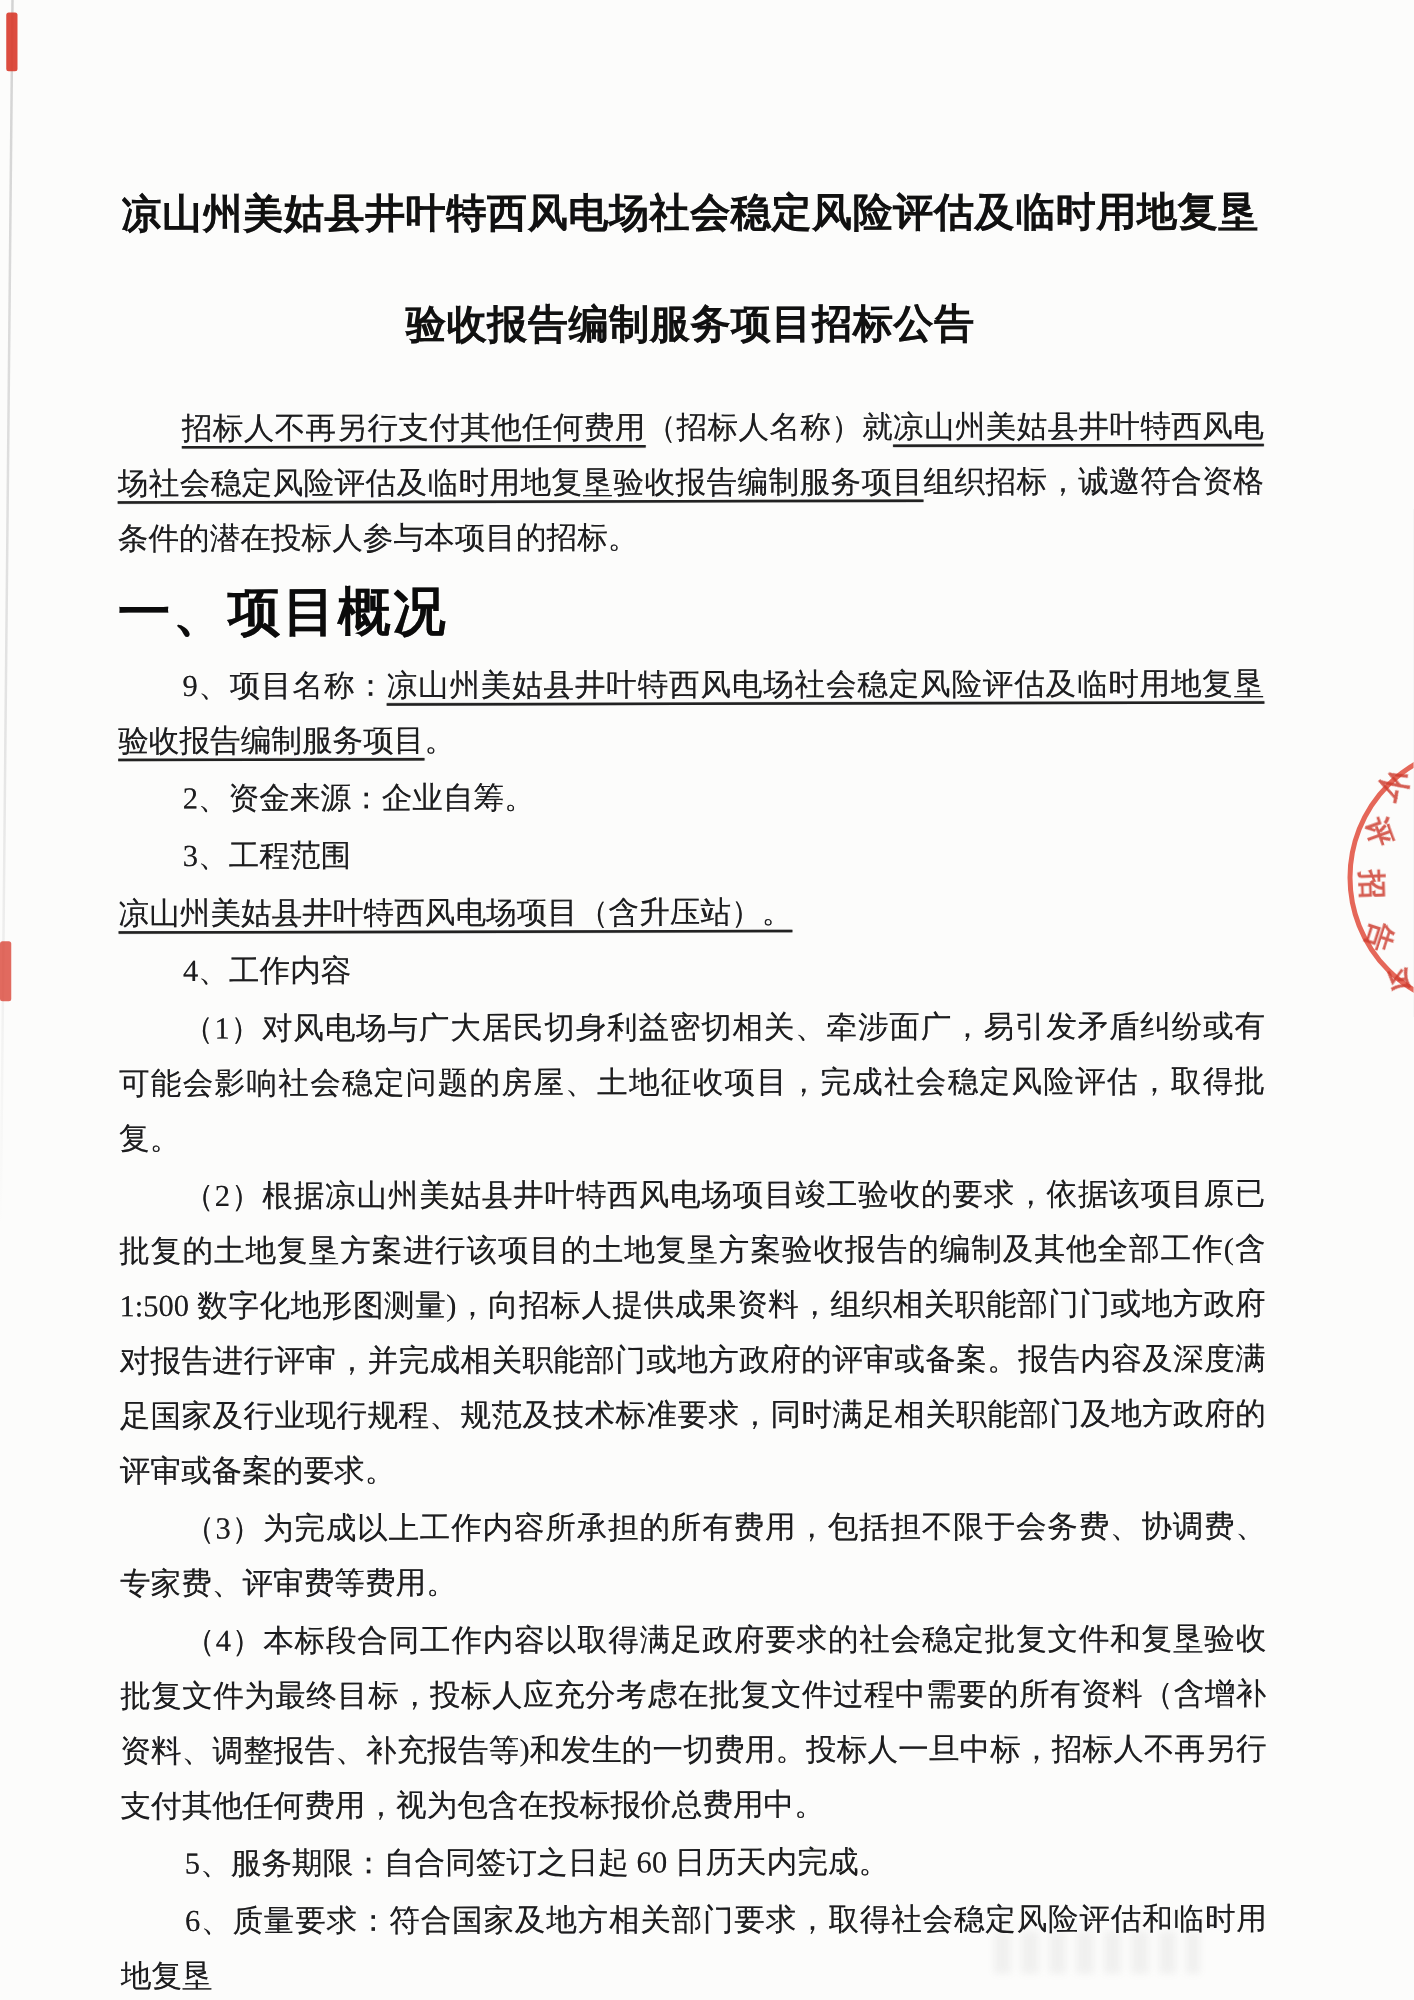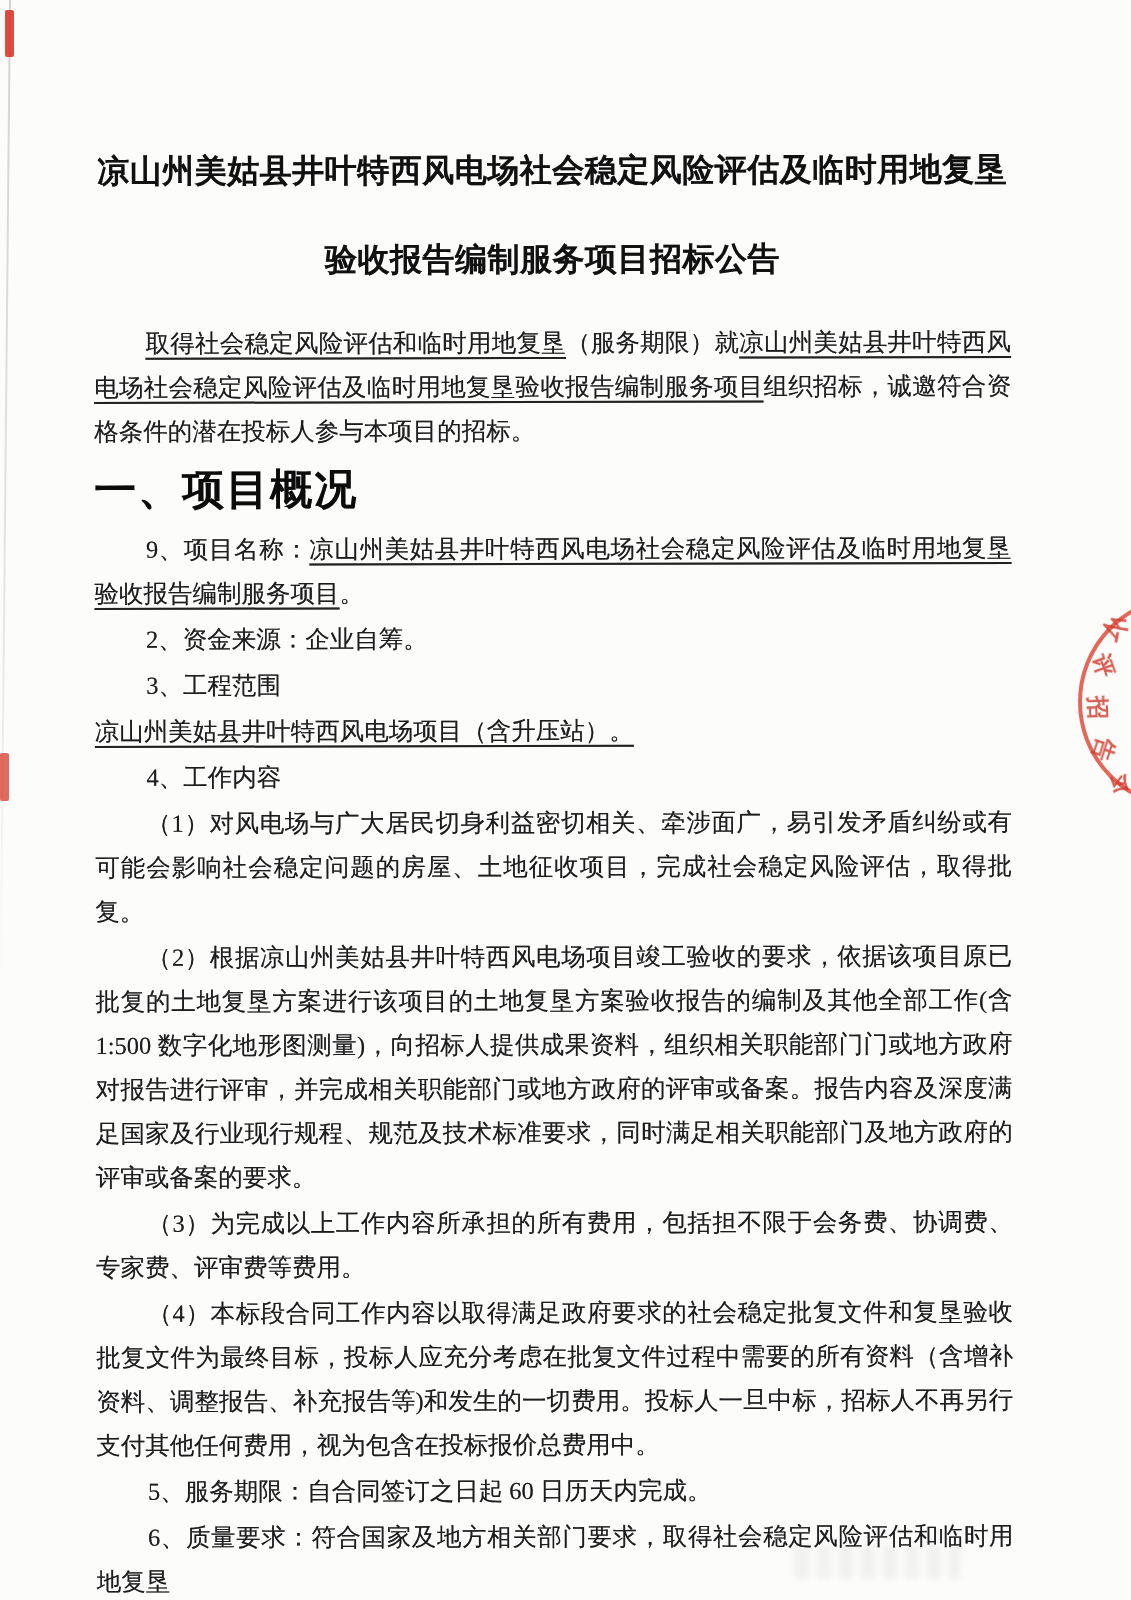--- a/index.html
+++ b/index.html
@@ -106,21 +106,21 @@
 
   <div class="bleed"></div>
 
   <div class="content">
 
     <h1 class="title">
       <span class="title-line">凉山州美姑县井叶特西风电场社会稳定风险评估及临时用地复垦</span>
       <span class="title-line">验收报告编制服务项目招标公告</span>
     </h1>
 
-    <p class="para indent intro"><span class="u">取得社会稳定风险评估和临时用地复垦</span><span>（服务期限）就</span><span class="u">凉山州美姑县井叶特西风电场社会稳定风险评估及临时用地复垦验收报告编制服务项目</span><span>组织招标，诚邀符合资格条件的潜在投标人参与本项目的招标。</span></p>
+    <p class="para indent intro"><span class="u">招标人不再另行支付其他任何费用</span><span>（招标人名称）就</span><span class="u">凉山州美姑县井叶特西风电场社会稳定风险评估及临时用地复垦验收报告编制服务项目</span><span>组织招标，诚邀符合资格条件的潜在投标人参与本项目的招标。</span></p>
 
     <h2 class="sec-heading">一、项目概况</h2>
 
     <p class="para indent item"><span>9、项目名称：</span><span class="u">凉山州美姑县井叶特西风电场社会稳定风险评估及临时用地复垦验收报告编制服务项目</span><span>。</span></p>
 
     <p class="para indent item">2、资金来源：企业自筹。</p>
 
     <p class="para indent item">3、工程范围</p>
 
     <p class="para item"><span class="u">凉山州美姑县井叶特西风电场项目（含升压站）。</span></p>

